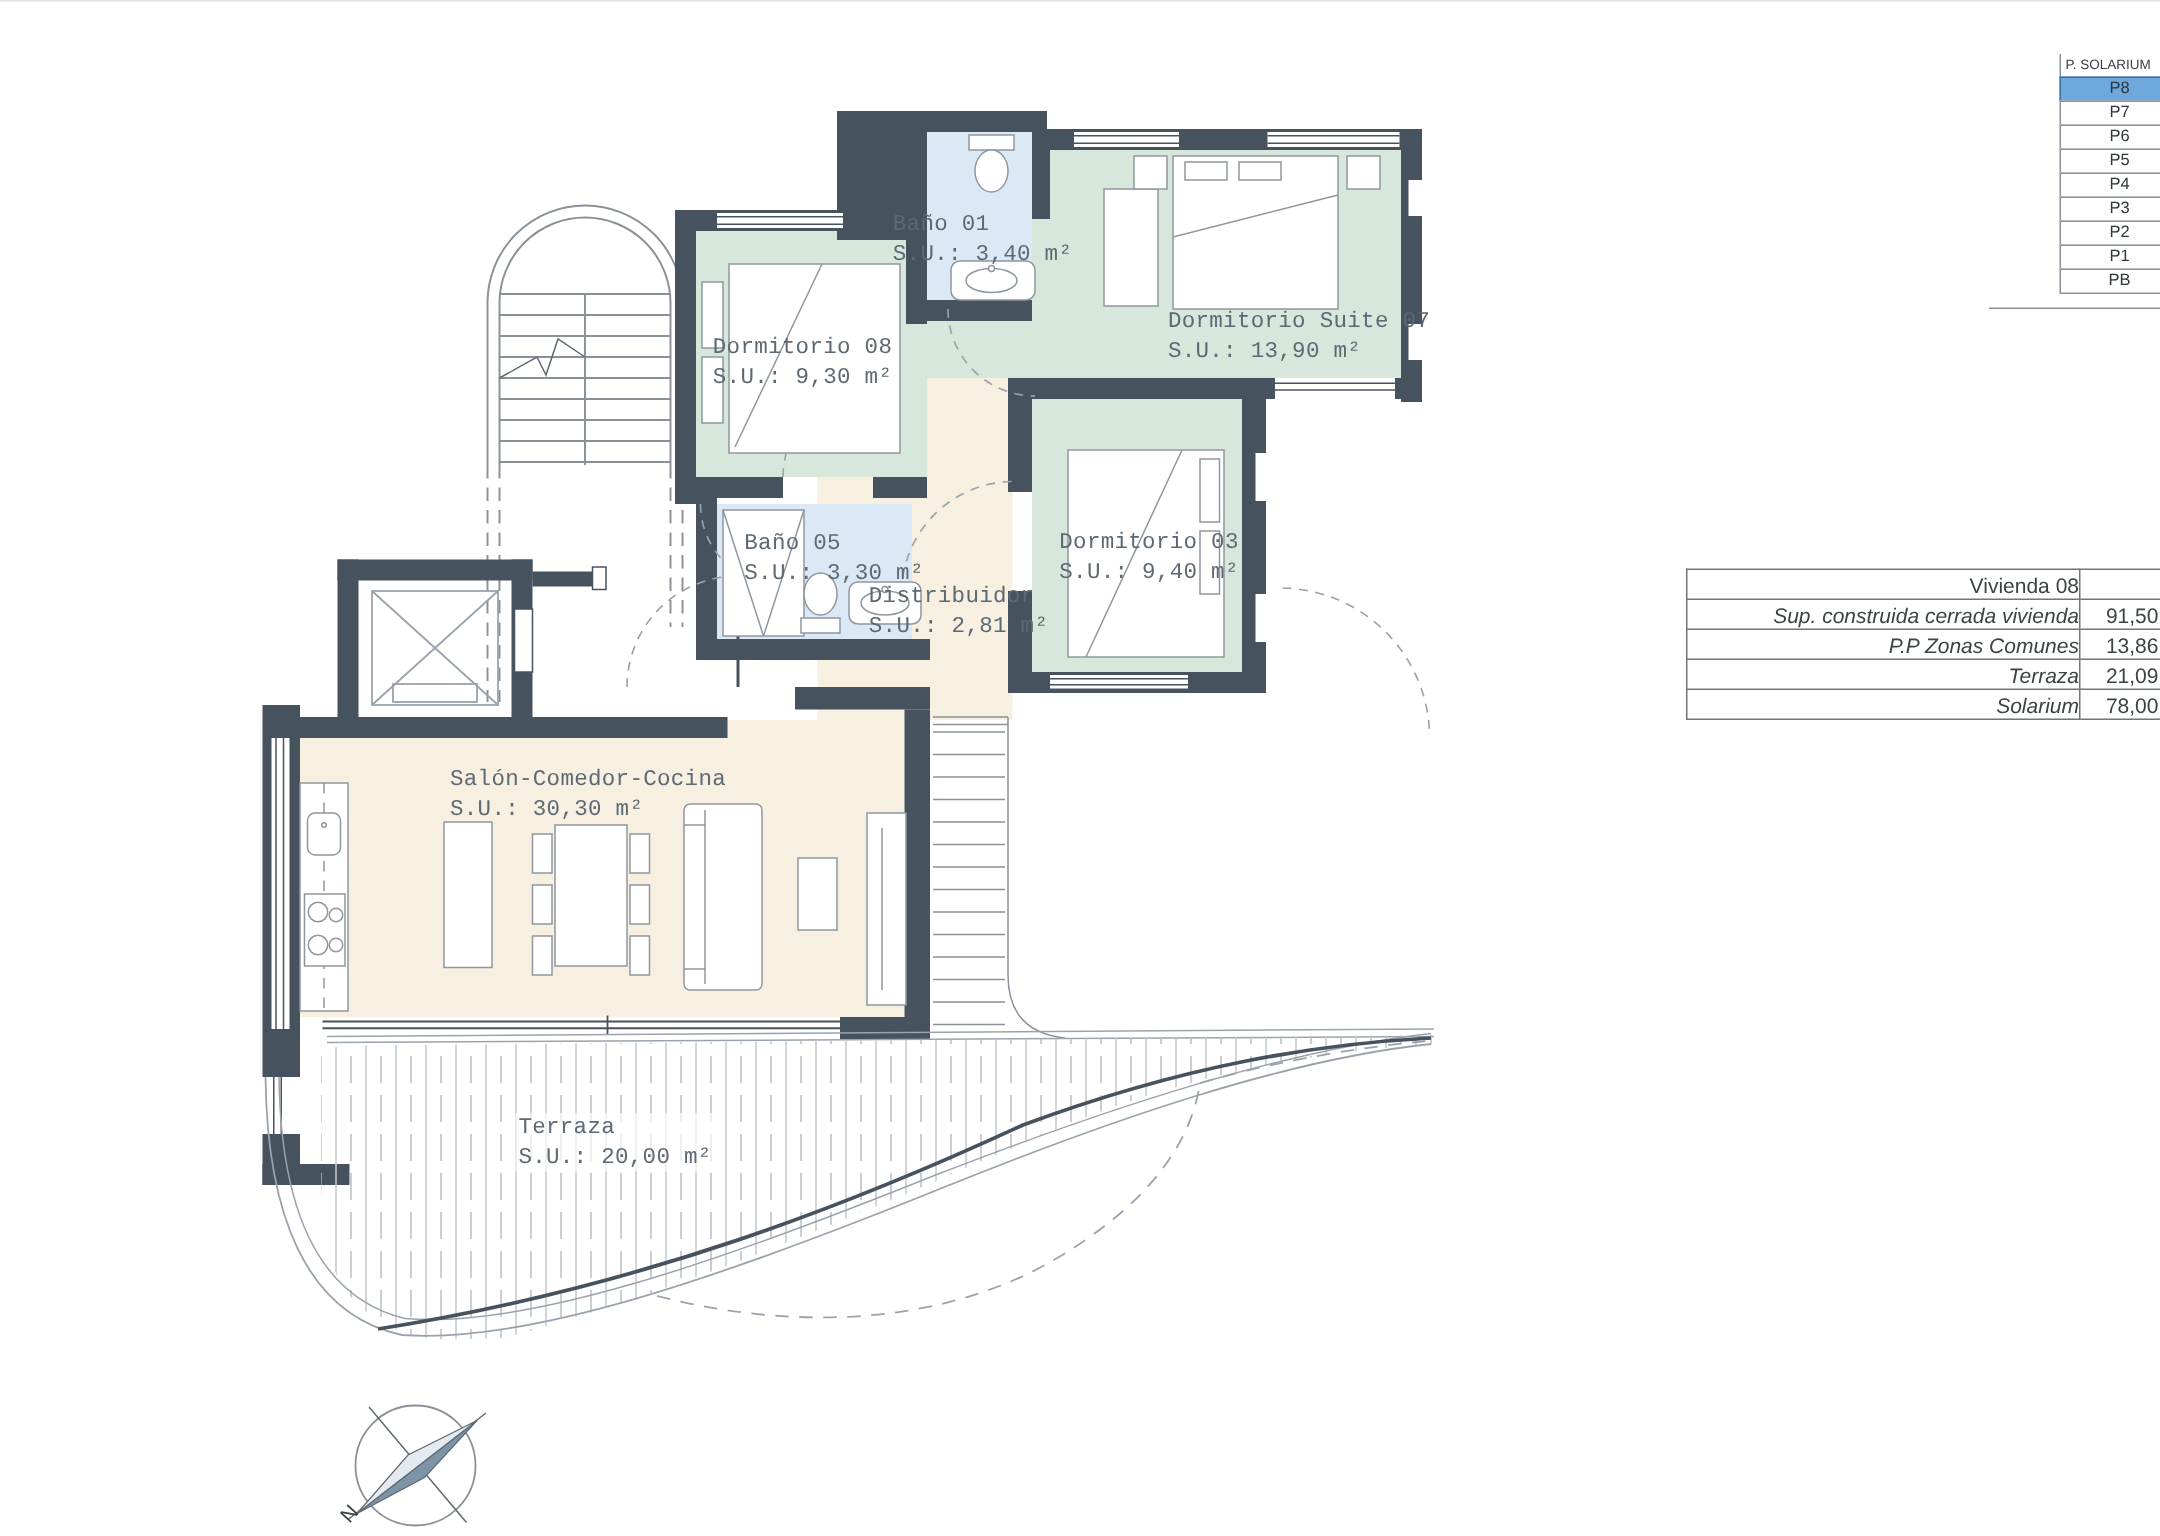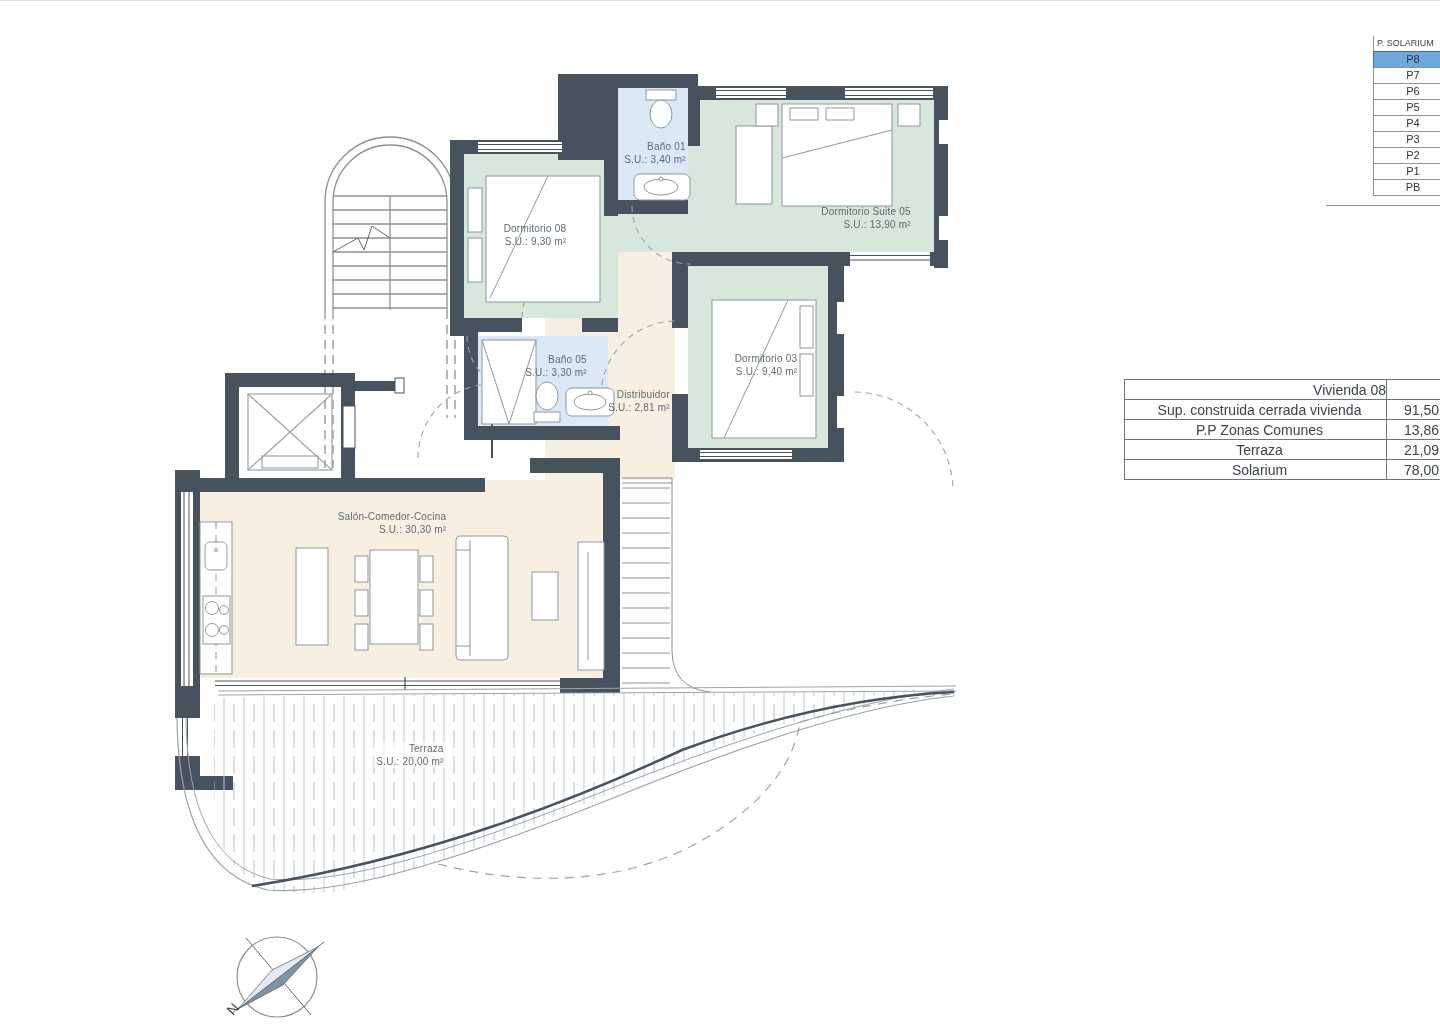--- a/index.html
+++ b/index.html
@@ -1,37 +1,37 @@
 <!DOCTYPE html>
 <html><head>
 <meta charset="utf-8">
 <style>
   html,body{margin:0;padding:0;}
   body{width:1440px;height:1024px;overflow:hidden;position:relative;background:#ffffff;
        font-family:"Liberation Sans", sans-serif;}
   #sheet-top-line{position:absolute;left:0;top:0;width:1440px;height:1px;background:#dfe2e5;}
   svg{position:absolute;left:0;top:0;}
-  .room-label{position:absolute;transform:translate(-50%,0);text-align:right;
-      font-size:10px;line-height:1.3;color:#5d6974;letter-spacing:.2px;z-index:5;white-space:nowrap;}
+  .room-label{position:absolute;transform:translate(-50%,0);text-align:left;
+      font-size:15px;line-height:1.3;color:#5d6974;letter-spacing:.2px;z-index:5;white-space:nowrap;font-family:Liberation Mono, monospace;}
   .room-label.halo{background:rgba(255,255,255,.65);padding:0 2px;}
   
   #floor-selector{position:absolute;left:1373px;top:36px;width:80px;z-index:6;}
   #floor-selector .fs-title{font-size:9px;color:#3b4248;border-left:1px solid #8b9199;
       padding:2px 0 2px 3px;height:12px;white-space:nowrap;overflow:hidden;}
   #floor-selector .fs-row{height:15px;border:1px solid #8b9199;margin-top:-1px;
       font-size:11px;color:#2f353b;text-align:center;line-height:15px;background:#fff;cursor:pointer;}
   #floor-selector .fs-row.selected{background:#6fa8dc;border-color:#3d6fa5;}
   #fs-bottom-line{position:absolute;left:1326px;top:205px;width:114px;height:1px;background:#8b9199;z-index:6;}
   
   #area-table{position:absolute;left:1124px;top:379px;width:340px;z-index:6;
       border-collapse:collapse;table-layout:fixed;}
   #area-table td,#area-table th{border:1px solid #6f767d;font-weight:normal;
       font-size:14px;color:#3b4248;height:19px;padding:0;}
   #area-table col.c-label{width:262px;}
-  #area-table .lbl{padding-left:8px;text-align:center;}
+  #area-table .lbl{padding-left:8px;text-align:right;font-style:italic;}
   #area-table .hdr{text-align:right;}
   #area-table .val{text-align:right;padding-right:24px;}
 </style>
 </head>
 <body>
 
 <div id="sheet-top-line"></div>
 
 <svg width="1440" height="1024" viewBox="0 0 1440 1024">
   <defs>
@@ -294,21 +294,21 @@
 
 <div class="room-label" style="left:655px;top:140px;">
   <div>Baño 01</div>
   <div>S.U.: 3,40 m²</div>
 </div>
 <div class="room-label" style="left:535px;top:222px;">
   <div>Dormitorio 08</div>
   <div>S.U.: 9,30 m²</div>
 </div>
 <div class="room-label" style="left:866px;top:205px;">
-  <div>Dormitorio Suite 05</div>
+  <div>Dormitorio Suite 07</div>
   <div>S.U.: 13,90 m²</div>
 </div>
 <div class="room-label" style="left:766px;top:352px;">
   <div>Dormitorio 03</div>
   <div>S.U.: 9,40 m²</div>
 </div>
 <div class="room-label" style="left:556px;top:353px;">
   <div>Baño 05</div>
   <div>S.U.: 3,30 m²</div>
 </div>

